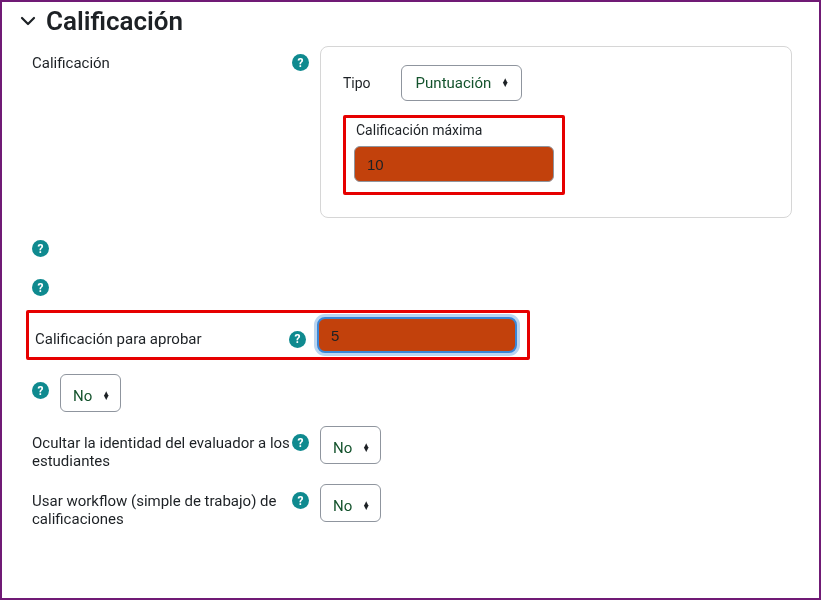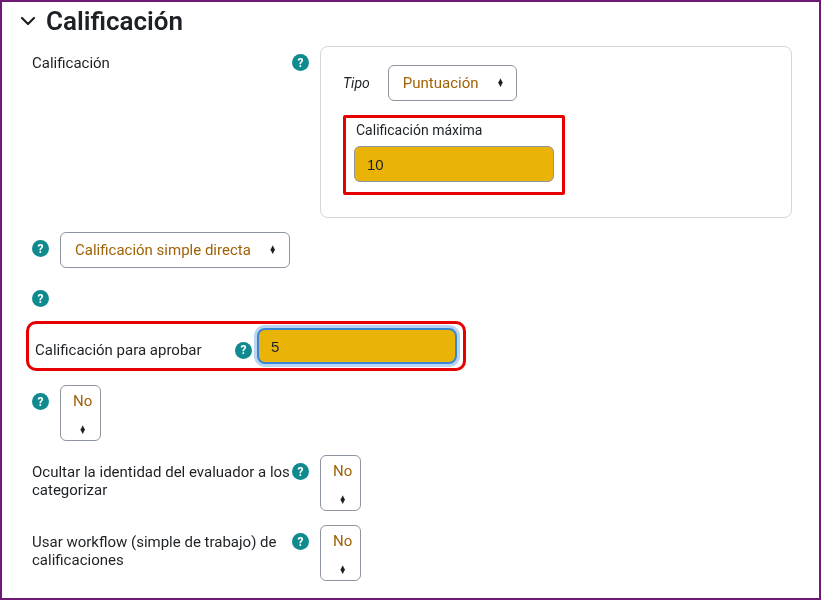--- a/index.html
+++ b/index.html
@@ -71,87 +71,86 @@
   }
   .panel-row {
     display: flex;
     align-items: center;
     gap: 10px;
     margin-bottom: 14px;
   }
   .panel-label {
     font-size: 14px;
     color: #1d2125;
-    margin-right: 8px;
-    font-style: italic;
+    margin-right: 20px;
   }
   .select {
     display: inline-flex;
     align-items: center;
     border: 1px solid #8f959e;
     border-radius: 6px;
     padding: 7px 10px 7px 14px;
     background: #fff;
-    color: #a16207;
+    color: #14532d;
     font-size: 15px;
     cursor: pointer;
-    gap: 16px;
+    gap: 8px;
     min-height: 36px;
   }
   .select .sort-icon,
   .sort-icon {
     width: 10px;
     display: inline-flex;
     flex-direction: column;
     line-height: 4px;
     font-size: 8px;
     color: #1d2125;
     margin-left: 2px;
   }
   .sort-icon::before { content: "\25B2"; display:block; font-size:8px; }
   .sort-icon::after  { content: "\25BC"; display:block; font-size:8px; }
   .text-input {
     border: 1px solid #8f959e;
     border-radius: 6px;
     padding: 7px 12px;
     font-size: 15px;
     color: #1d2125;
-    background: #eab308;
+    background: #c2410c;
     height: 36px;
     width: 200px;
   }
   .red-box {
     border: 3px solid #e60000;
     padding: 0 8px 10px 8px;
     border-radius: 2px;
     display: inline-block;
   }
   .red-box-label {
     font-size: 14px;
     margin: 4px 0 8px 2px;
     color: #1d2125;
   }
   .row-redwrap {
     border: 3px solid #e60000;
-    border-radius: 10px;
+    border-radius: 2px;
     padding: 4px 6px;
     display: flex;
     align-items: center;
-    width: 440px;
+    width: 504px;
     margin-left: -6px;
     margin-bottom: 14px;
   }
   .row-redwrap .label-col { width: 254px; }
   .focused-input {
     border: 2px solid #3a86d6;
     box-shadow: 0 0 0 3px rgba(58,134,214,0.35);
     border-radius: 8px;
     width: 200px;
   }
-  .select-sm { padding: 6px 8px 6px 12px; flex-direction: column; }
+  .select-sm { padding: 12px 8px 6px 12px; }
 </style>
 </head>
 <body>
 
 <div class="frame">
   <div class="section-header">
     <span class="chevron">
       <svg viewBox="0 0 16 16">
           <path d="M2 5 L8 11 L14 5" fill="none" stroke="#1d2125" stroke-width="2.2" stroke-linecap="round" stroke-linejoin="round"></path>
         </svg>
@@ -182,26 +181,20 @@
             <input class="text-input" value="10" style="">
           </div>
         </div>
       </div>
     </div>
 
     <div class="row">
       <div class="help-col">
         <span class="help-icon">?</span>
       </div>
-      <div class="control-col">
-        <div class="select">
-          <span>Calificación simple directa</span>
-          <span class="sort-icon"></span>
-        </div>
-      </div>
     </div>
 
     <div class="row">
       <div class="help-col">
         <span class="help-icon">?</span>
       </div>
     </div>
 
     <div class="row-redwrap">
       <div class="label-col">
@@ -222,21 +215,21 @@
       <div class="control-col">
         <div class="select select-sm">
           <span>No</span>
           <span class="sort-icon"></span>
         </div>
       </div>
     </div>
 
     <div class="row">
       <div class="label-col">
-        <span class="label-text">Ocultar la identidad del evaluador a los categorizar</span>
+        <span class="label-text">Ocultar la identidad del evaluador a los estudiantes</span>
       </div>
       <div class="help-col">
         <span class="help-icon">?</span>
       </div>
       <div class="control-col">
         <div class="select select-sm">
           <span>No</span>
           <span class="sort-icon"></span>
         </div>
       </div>

